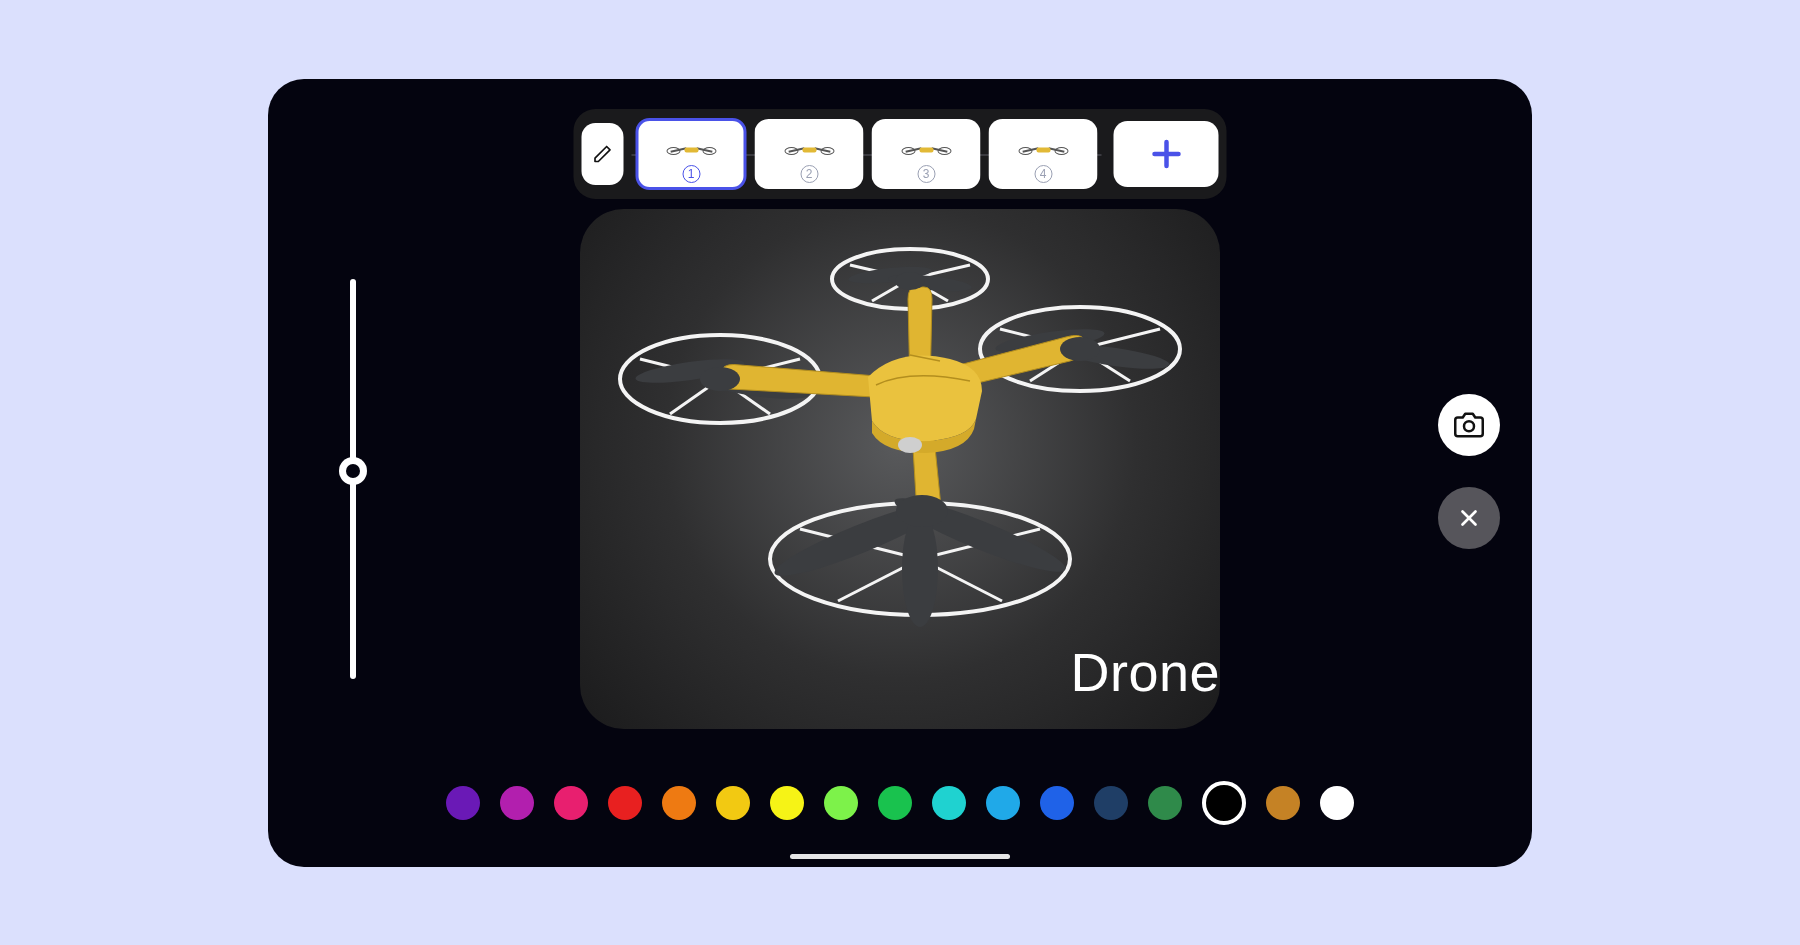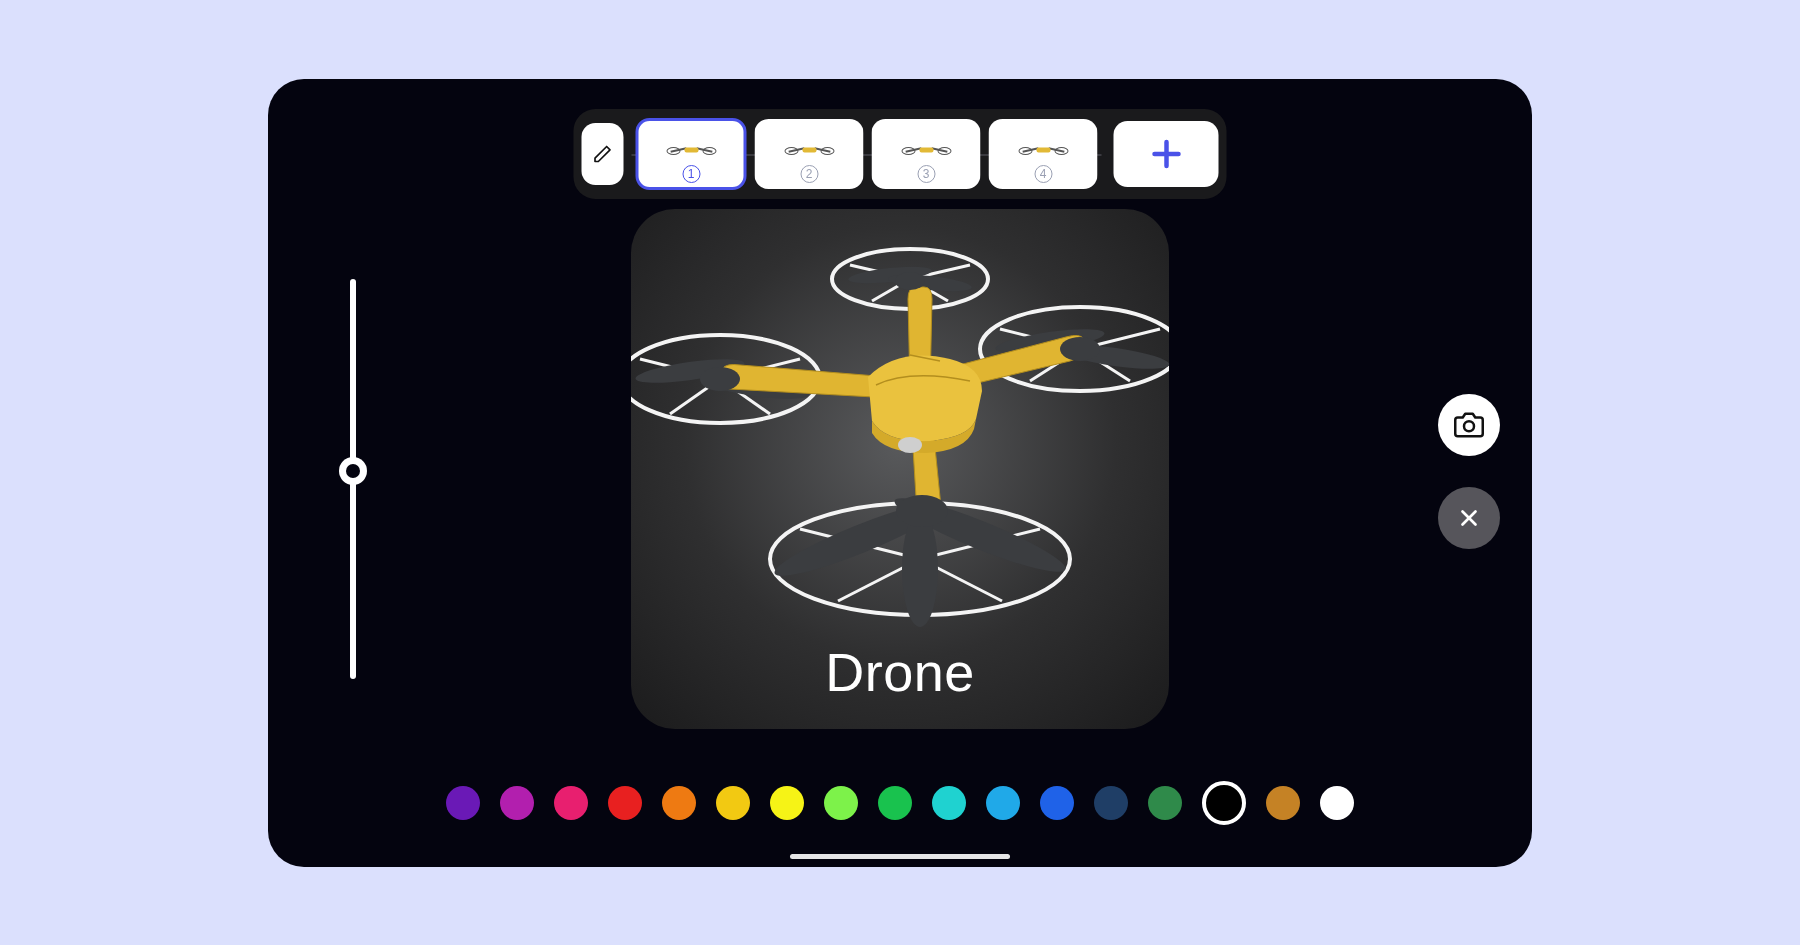--- a/index.html
+++ b/index.html
@@ -19,21 +19,21 @@
   
   .vslider{position:absolute;left:70px;top:200px;height:400px;width:30px;display:flex;align-items:center;justify-content:center;}
   .vslider-track{width:6px;height:100%;background:#fff;border-radius:3px;position:relative;}
   .vslider-knob{position:absolute;left:50%;transform:translate(-50%,-50%);width:28px;height:28px;background:#fff;border-radius:50%;top:48%;}
   .vslider-knob::after{content:"";position:absolute;top:50%;left:50%;width:14px;height:14px;background:#04040f;border-radius:50%;transform:translate(-50%,-50%);}  
   
   .side-btn{position:absolute;right:32px;width:62px;height:62px;border-radius:50%;display:flex;align-items:center;justify-content:center;}
   .camera-btn{top:315px;background:#fff;}
   .close-btn{top:408px;background:#56555b;}
   
-  .canvas{position:absolute;top:130px;left:50%;transform:translateX(-50%);width:538px;height:520px;background:radial-gradient(circle at 50% 45%, #595a5c 0%, #2f2f30 55%, #1b1b1c 100%);border-radius:44px;display:flex;flex-direction:column;align-items:center;justify-content:flex-end;overflow:hidden;}
+  .canvas{position:absolute;top:130px;left:50%;transform:translateX(-50%);width:640px;height:520px;background:radial-gradient(circle at 50% 45%, #595a5c 0%, #2f2f30 55%, #1b1b1c 100%);border-radius:44px;display:flex;flex-direction:column;align-items:flex-end;justify-content:flex-end;overflow:hidden;}
   .canvas-label{color:#fff;font-size:54px;font-weight:400;margin-bottom:26px;letter-spacing:0.5px;}
   .drone-wrap{position:absolute;top:20px;left:50%;transform:translateX(-50%);width:580px;height:400px;}
   
   .color-row{position:absolute;bottom:42px;left:50%;transform:translateX(-50%);display:flex;align-items:center;gap:20px;}
   .swatch{width:34px;height:34px;border-radius:50%;box-sizing:border-box;}
   .swatch.sel{width:44px;height:44px;border:4px solid #fff;}
   
   .home-ind{position:absolute;bottom:8px;left:50%;transform:translateX(-50%);width:220px;height:5px;background:#fff;border-radius:3px;opacity:0.9;}
   
   .mini-drone{position:relative;width:100%;height:100%;}

